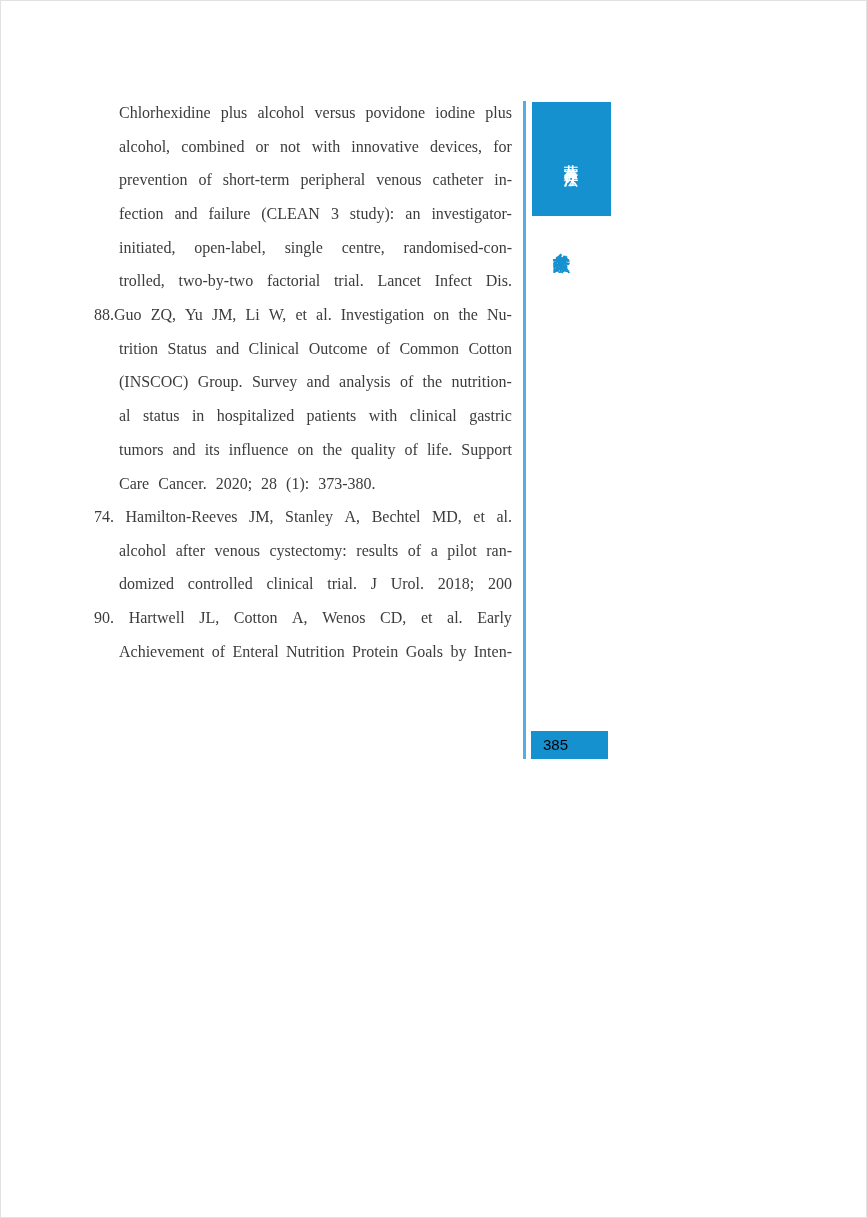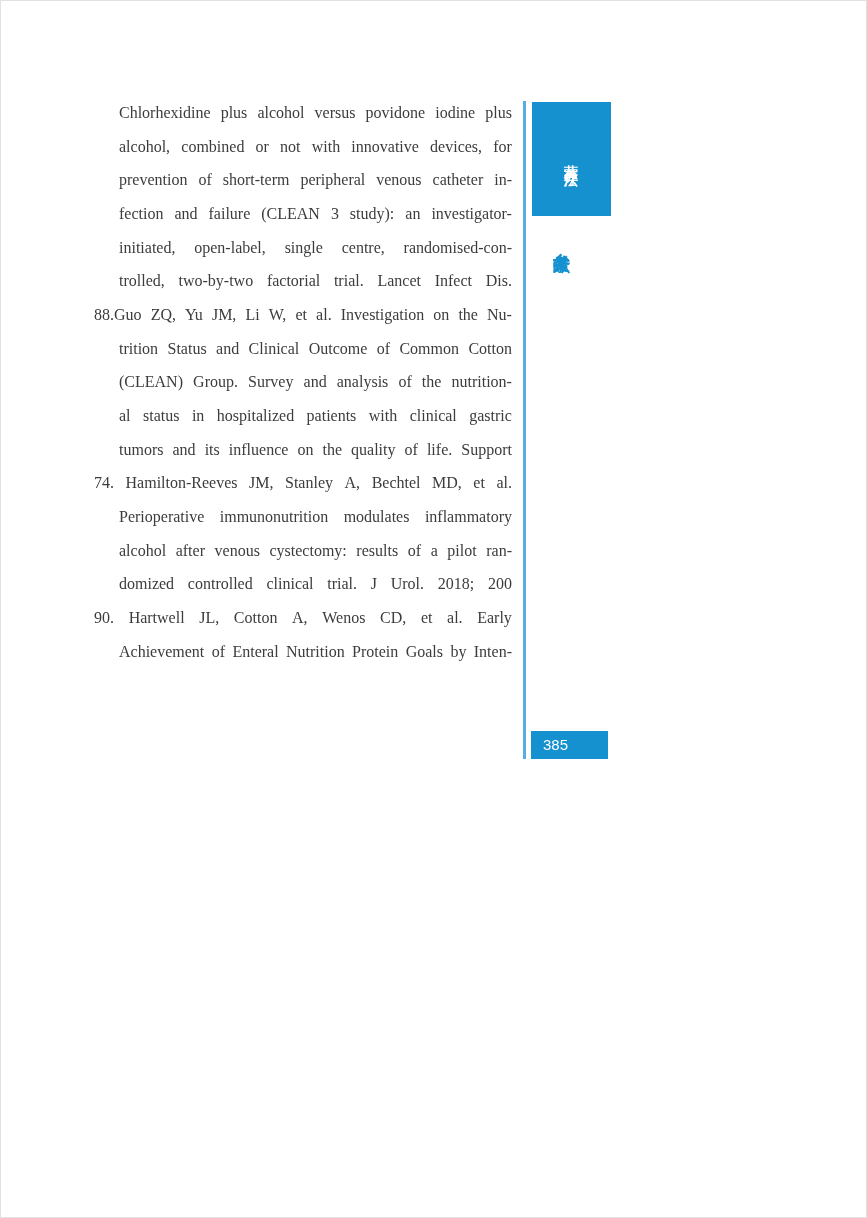--- a/index.html
+++ b/index.html
@@ -81,21 +81,21 @@
     font-weight: 600;
     letter-spacing: 1px;
   }
   .page-badge {
     position: absolute;
     left: 530px;
     top: 730px;
     width: 77px;
     height: 28px;
     background: var(--accent);
-    color: #ffffff;
+    color: #000000;
     font-family: "Liberation Sans", "DejaVu Sans", sans-serif;
     font-size: 15px;
     line-height: 28px;
     padding-left: 12px;
     box-sizing: border-box;
   }
 </style>
 </head>
 <body>
 
@@ -174,21 +174,21 @@
         <span>trition</span>
         <span>Status</span>
         <span>and</span>
         <span>Clinical</span>
         <span>Outcome</span>
         <span>of</span>
         <span>Common</span>
         <span>Cotton</span>
       </div>
       <div class="ref-line indent just">
-        <span>(CLEAN)</span>
+        <span>(INSCOC)</span>
         <span>Group.</span>
         <span>Survey</span>
         <span>and</span>
         <span>analysis</span>
         <span>of</span>
         <span>the</span>
         <span>nutrition-</span>
       </div>
       <div class="ref-line indent just">
         <span>al</span>
@@ -205,36 +205,31 @@
         <span>and</span>
         <span>its</span>
         <span>influence</span>
         <span>on</span>
         <span>the</span>
         <span>quality</span>
         <span>of</span>
         <span>life.</span>
         <span>Support</span>
       </div>
+      <div class="ref-line indent plain">Care Cancer. 2020; 28 (1): 373-380.</div>
       <div class="ref-line just">
         <span>74.</span>
         <span>Hamilton-Reeves</span>
         <span>JM,</span>
         <span>Stanley</span>
         <span>A,</span>
         <span>Bechtel</span>
         <span>MD,</span>
         <span>et</span>
         <span>al.</span>
-      </div>
-      <div class="ref-line indent just">
-        <span>Perioperative</span>
-        <span>immunonutrition</span>
-        <span>modulates</span>
-        <span>inflammatory</span>
       </div>
       <div class="ref-line indent just">
         <span>alcohol</span>
         <span>after</span>
         <span>venous</span>
         <span>cystectomy:</span>
         <span>results</span>
         <span>of</span>
         <span>a</span>
         <span>pilot</span>

